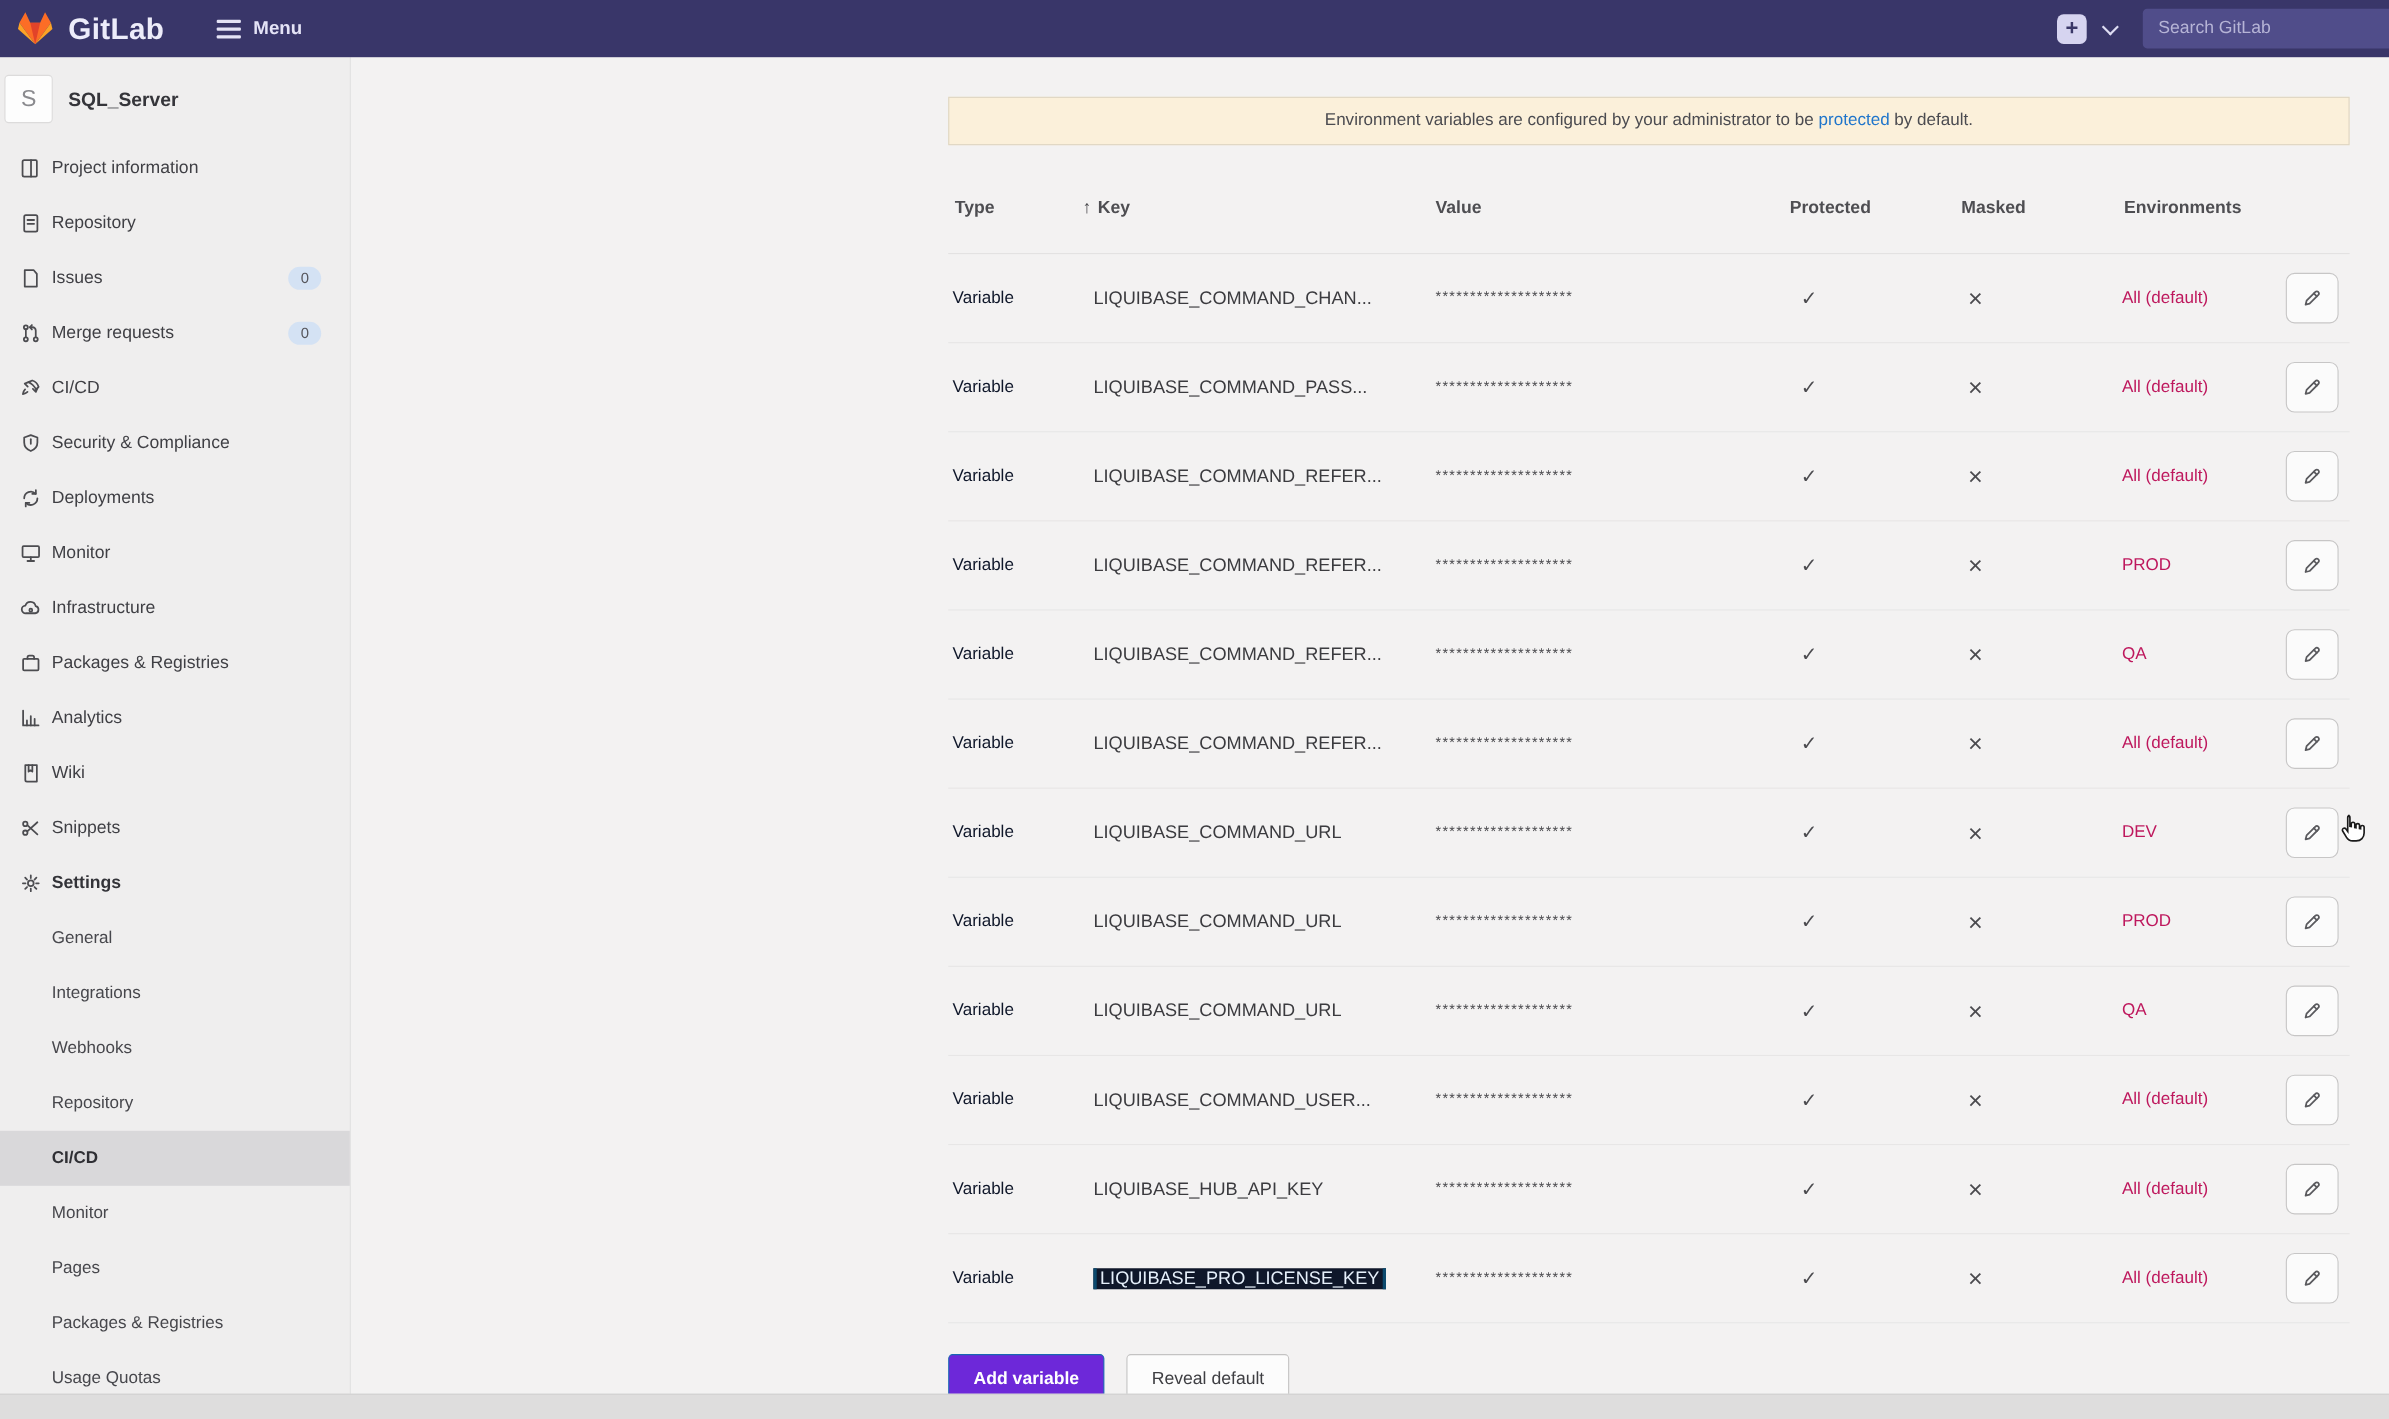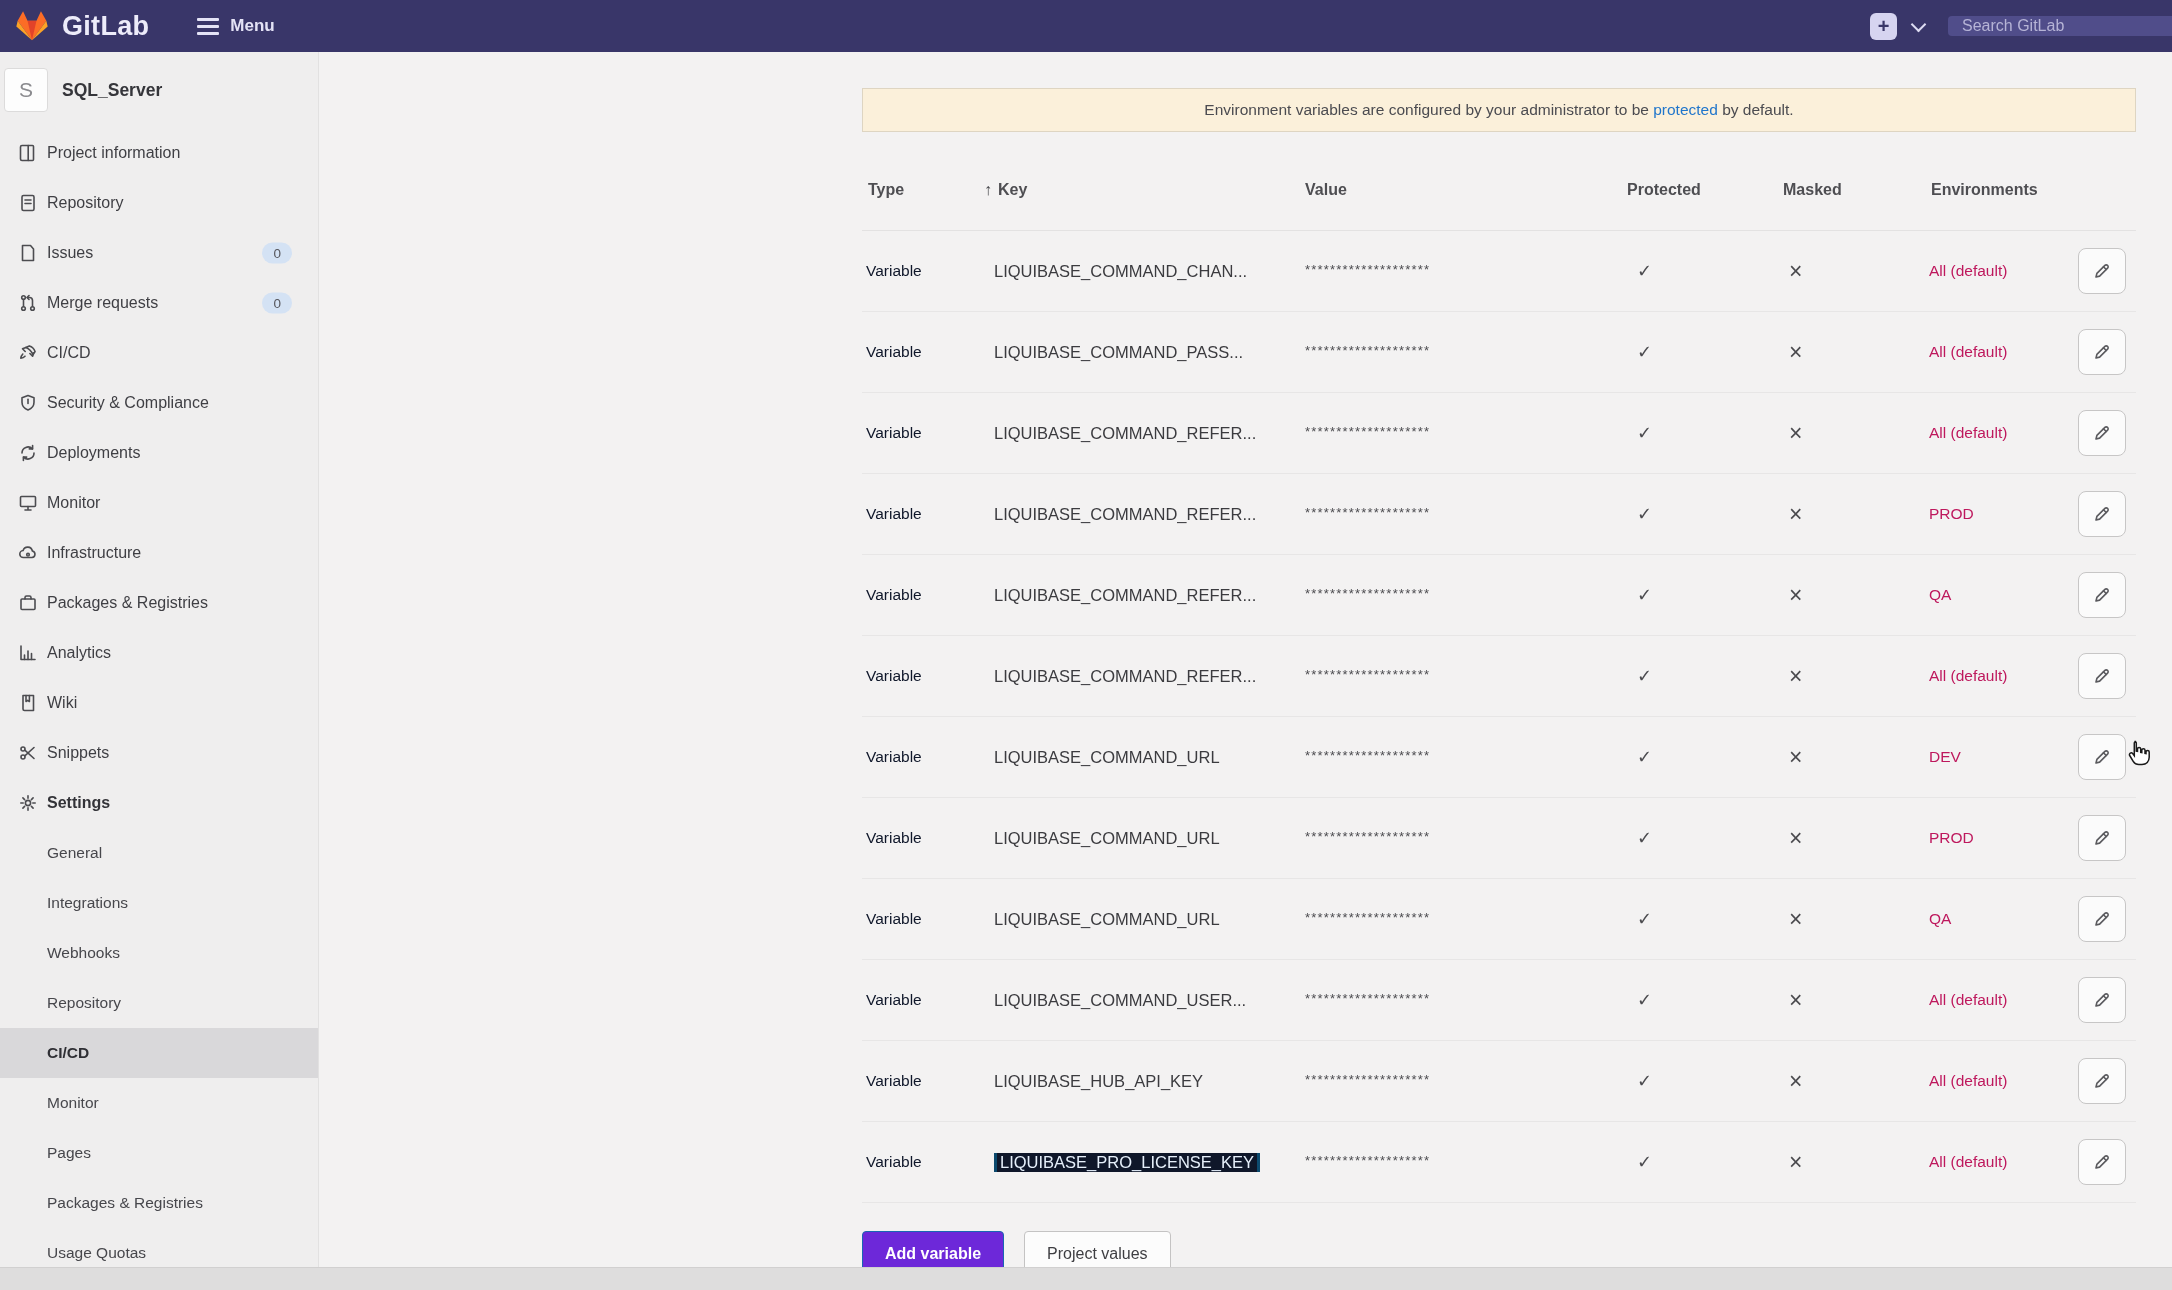--- a/index.html
+++ b/index.html
@@ -16,21 +16,21 @@
   .brand{margin-left:12px;font-size:27px;font-weight:600;color:#edecfa;letter-spacing:.3px;cursor:pointer;}
   .menu{margin-left:42px;display:flex;align-items:center;gap:11px;cursor:pointer;
     color:#e4e3f6;font-weight:700;font-size:17px;background:none;border:none;}
   .hamburger{display:flex;flex-direction:column;gap:4px;}
   .hamburger i{display:block;width:22px;height:3px;background:#e4e3f6;border-radius:1px;}
   .topbar-right{margin-left:auto;display:flex;align-items:center;}
   .plusbox{width:27px;height:27px;border-radius:6px;background:#d6d4f0;color:#3a3768;
     font-size:20px;font-weight:700;display:grid;place-items:center;cursor:pointer;line-height:1;}
   .chev{width:9px;height:9px;border-right:2.4px solid #dddcf2;border-bottom:2.4px solid #dddcf2;
     transform:rotate(45deg);margin:-4px 0 0 16px;cursor:pointer;}
-  .search{margin-left:24px;width:196px;height:20px;background:#504d8a;border:none;
+  .search{margin-left:24px;width:196px;height:36px;background:#504d8a;border:none;
     border-radius:4px 0 0 4px;color:#dcdaf0;font-size:16px;padding:0 14px;outline:none;
     font-family:"Liberation Sans","DejaVu Sans",sans-serif;}
   .search::placeholder{color:#b6b4d6;}
   
   .sidebar{position:absolute;top:52px;left:0;width:318px;bottom:0;background:#efeeee;
     border-right:1px solid #e2e1e1;z-index:10;}
   .project{display:flex;align-items:center;height:76px;padding-left:4px;cursor:pointer;}
   .avatar{width:42px;height:42px;background:#fdfdfd;border:1px solid #dcdbdb;border-radius:4px;
     display:grid;place-items:center;font-size:21px;color:#8a8a8e;}
   .pname{margin-left:14px;font-size:17.5px;font-weight:700;color:#35353a;}
@@ -466,21 +466,21 @@
                 <path d="m4 16 .9-3.6 8-8a1.8 1.8 0 0 1 2.6 0l.1.1a1.8 1.8 0 0 1 0 2.6l-8 8z"></path>
                 <path d="m11.5 5.8 2.7 2.7"></path>
               </svg>
             </button>
           </div>
         </div>
       </div>
 
     <div class="actions">
       <button class="btn btn-primary">Add variable</button>
-      <button class="btn btn-secondary">Project values</button>
+      <button class="btn btn-secondary">Reveal default</button>
     </div>
 
   </div>
 </main>
 
 <div class="footer-strip"></div>
 
 <div class="cursor">
   <svg viewBox="0 0 32 32">
     <path fill="#ffffff" stroke="#1a1a1a" stroke-width="1.5" d="M12.5 3.5c1 0 1.8.8 1.8 1.8v7.9l1.2.2v-2.3c0-.9.7-1.6 1.6-1.6s1.6.7 1.6 1.6v3.2l1.1.2v-2.2c0-.9.7-1.6 1.6-1.6s1.6.7 1.6 1.6v3l1 .2v-1.4c0-.9.7-1.6 1.6-1.6s1.6.7 1.6 1.6v5.2c0 4-2.8 7.2-7.2 7.2h-3.2c-2.3 0-4.4-1.2-5.6-3.2l-3.5-5.8c-.5-.8-.2-1.9.6-2.4.8-.5 1.8-.3 2.4.5l1.6 2.2V5.3c0-1 .8-1.8 1.8-1.8z"></path>

